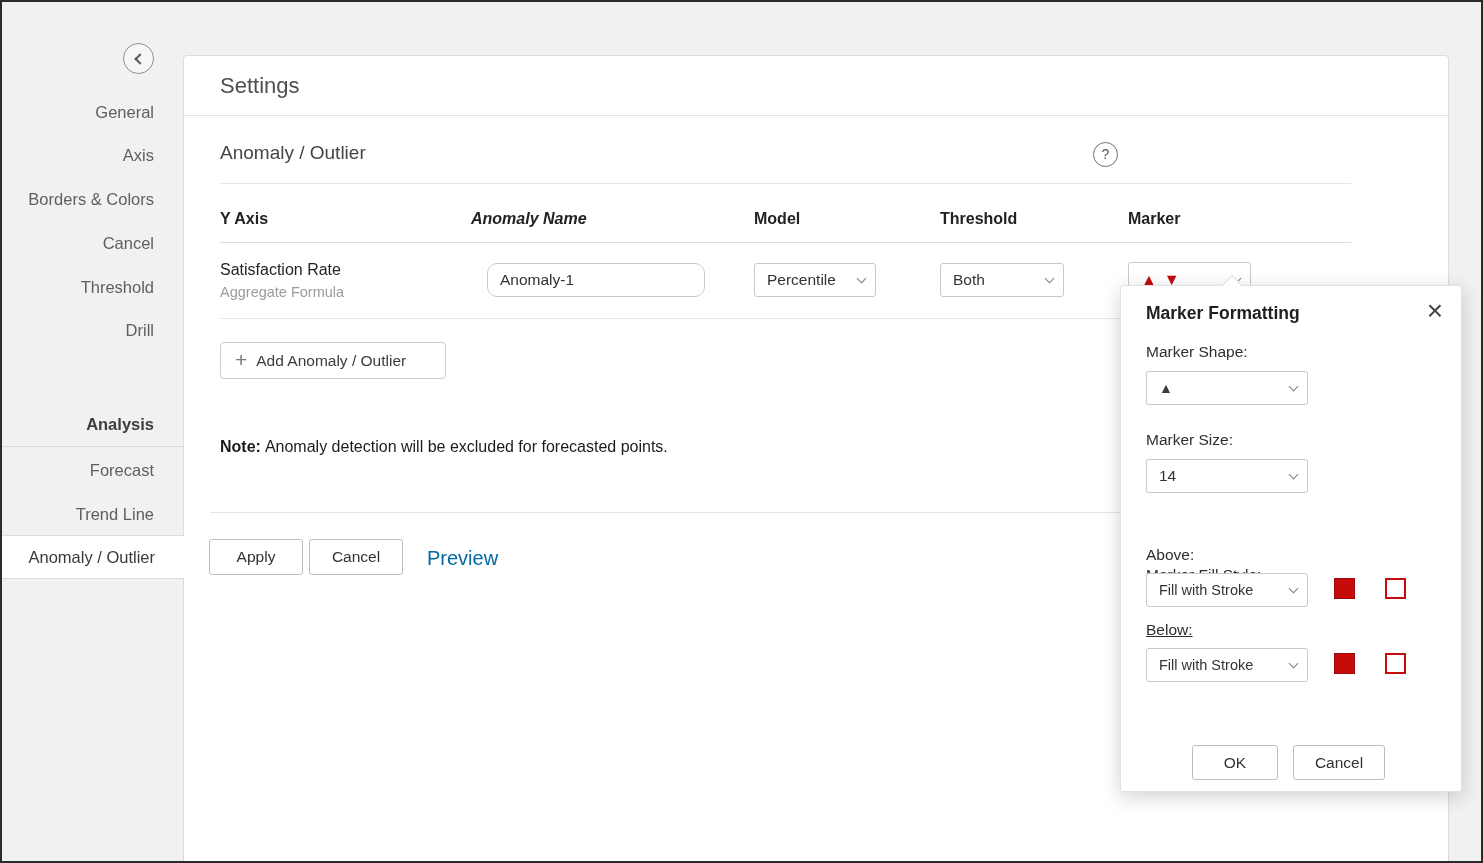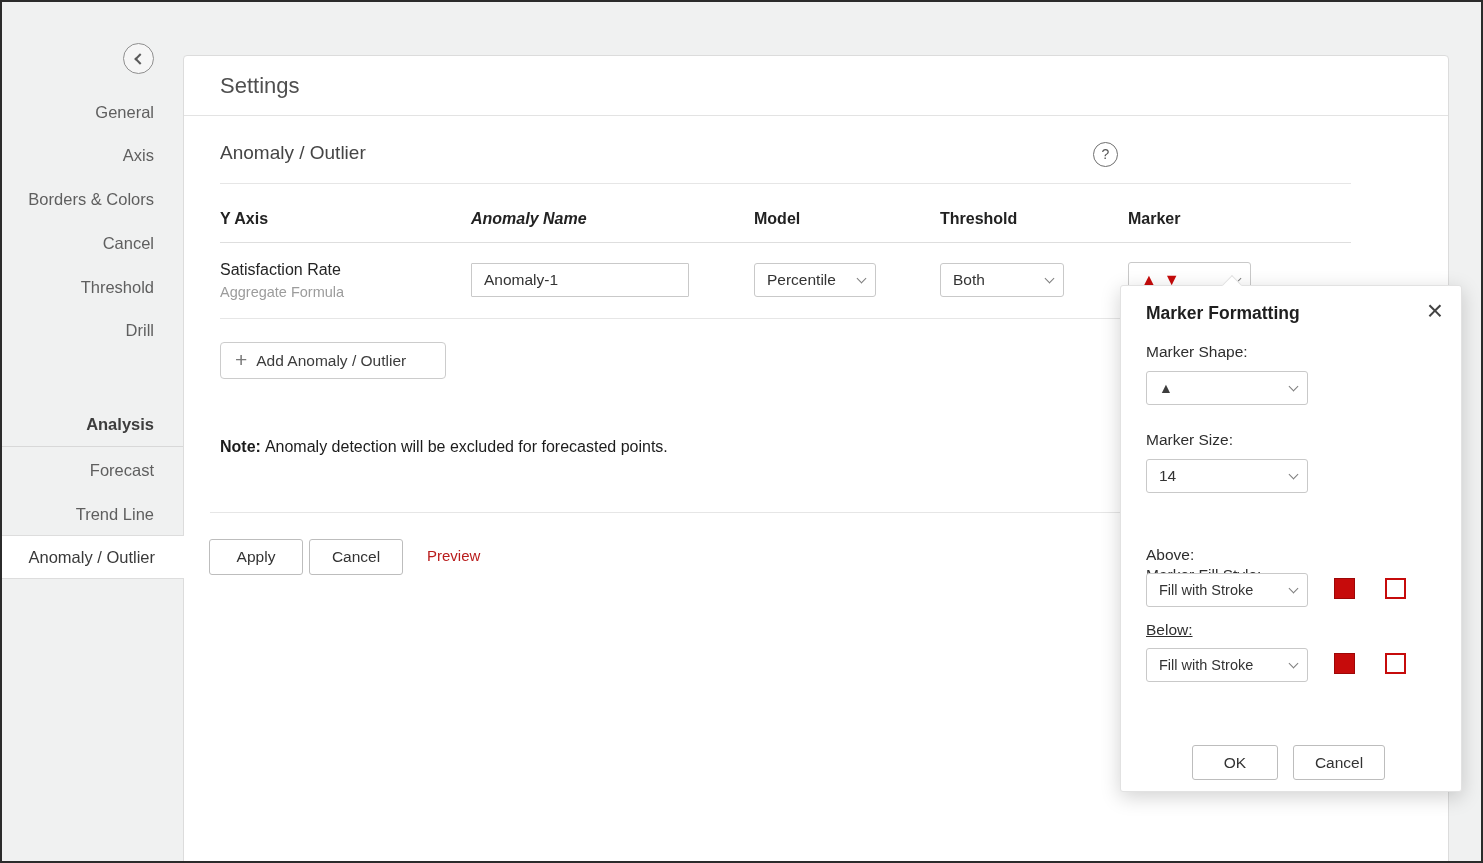--- a/index.html
+++ b/index.html
@@ -51,22 +51,22 @@
   .line { position:absolute; height:1px; background:#e6e6e6; }
   .line1 { left:36px; width:1131px; top:127px; }
   .line2 { left:36px; width:1131px; top:186px; background:#dedede; }
   .line3 { left:36px; width:1131px; top:262px; }
   .line4 { left:26px; width:1214px; top:456px; }
   .col { position:absolute; top:154px; font-size:16px; font-weight:bold; color:#222; }
   .col0 { left:36px; } .col1 { left:287px;font-style:italic; } .col2 { left:570px; } .col3 { left:756px; } .col4 { left:944px; }
   .yaxis-name { position:absolute; left:36px; top:205px; font-size:16px; color:#242424; }
   .yaxis-sub  { position:absolute; left:36px; top:228px; font-size:14.5px; color:#9c9c9c; }
   .text-input {
-    position:absolute; left:287px; top:207px; width:218px; height:34px;
-    border:1px solid #c9c9c9; border-radius:1px; padding:0 12px;
+    position:absolute; left:303px; top:207px; width:218px; height:34px;
+    border:1px solid #c9c9c9; border-radius:10px; padding:0 12px;
     font-size:15.5px; color:#333; font-family:"Liberation Sans", sans-serif; background:#fff;
   }
   .dd {
     position:absolute; height:34px; background:#fff; border:1px solid #c9c9c9; border-radius:3px;
     display:flex; align-items:center; justify-content:space-between;
     padding:0 10px 0 12px; font-size:15.5px; color:#333; cursor:pointer;
   }
   .dd-model { left:570px; top:207px; width:122px; }
   .dd-direction { left:756px; top:207px; width:124px; }
   .dd-marker { left:944px; top:206px; width:123px; height:36px; }
@@ -85,21 +85,21 @@
   }
   .plus { font-size:21px; color:#7a7a7a; line-height:1; margin-top:-2px; }
   .note { position:absolute; left:36px; top:382px; font-size:16px; color:#1c1c1c;text-align:center; }
   .note b { margin-right:4px; }
   .btn {
     position:absolute; height:36px; background:#fff; border:1px solid #bdbdbd; border-radius:3px;
     font-size:15.5px; color:#333; font-family:"Liberation Sans", sans-serif; cursor:pointer;
   }
   .btn-apply { left:25px; top:483px; width:94px; }
   .btn-cancel { left:125px; top:483px; width:94px; }
-  .link { position:absolute; left:243px; top:491px; font-size:15px; color:#b91c1c; cursor:pointer; }
+  .link { position:absolute; left:243px; top:491px; font-size:20px; color:#0369a1; cursor:pointer; }
   
   .popover {
     position:absolute; left:1118px; top:283px; width:342px; height:507px;
     background:#fff; border:1px solid #e2e2e2; border-radius:3px;
     box-shadow:0 5px 20px rgba(0,0,0,0.18); z-index:20;
   }
   .popover-notch {
     position:absolute; top:-8px; left:104px; width:14px; height:14px; background:#fff;
     border-left:1px solid #e2e2e2; border-top:1px solid #e2e2e2; transform:rotate(45deg);
   }

